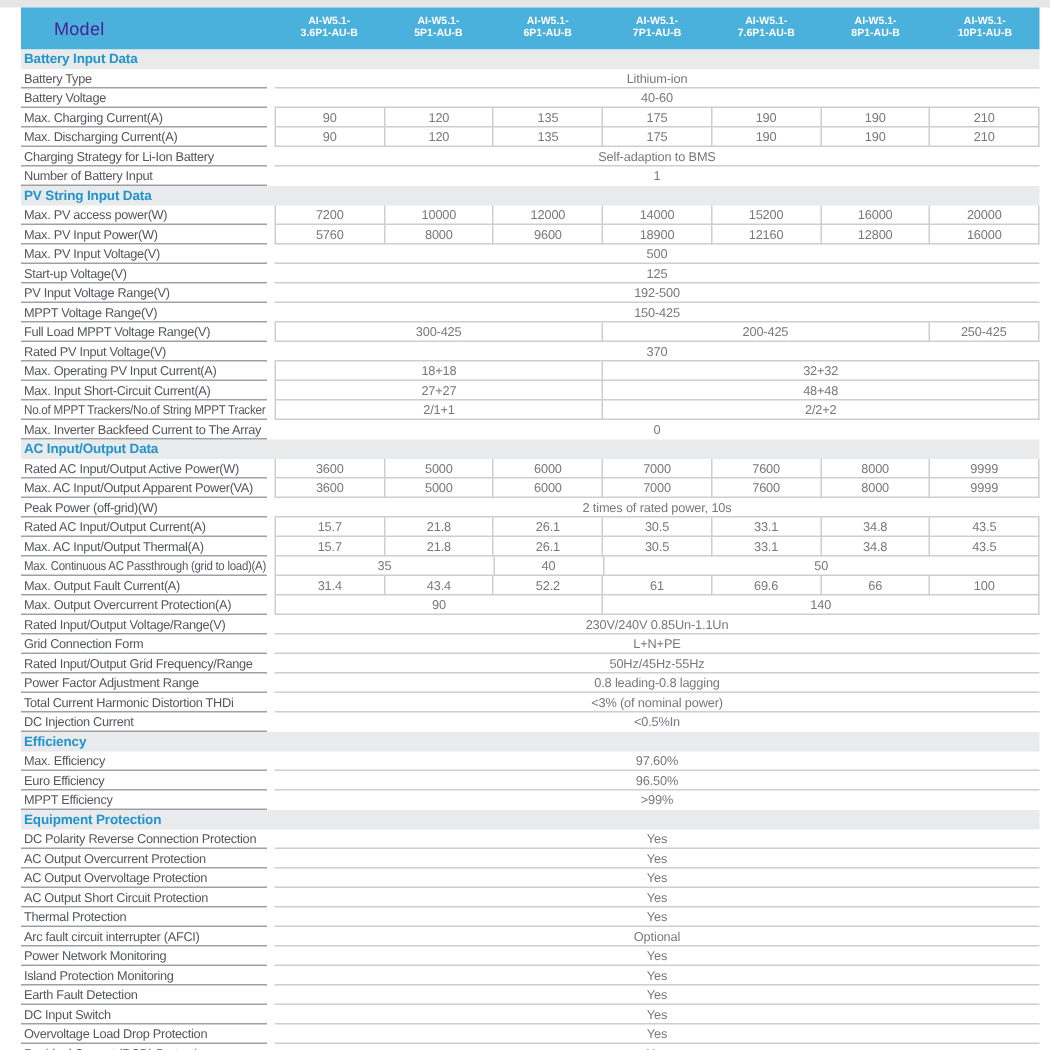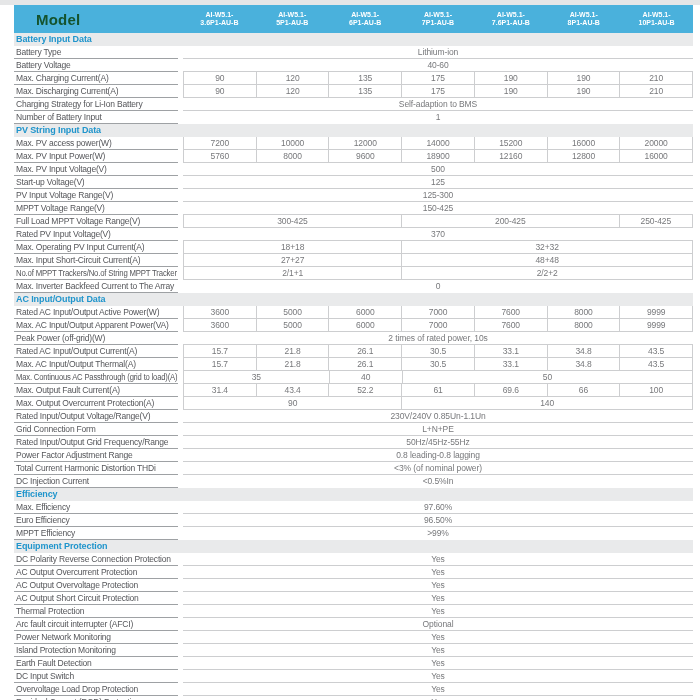--- a/index.html
+++ b/index.html
@@ -1,21 +1,21 @@
 <!DOCTYPE html>
 <html style="--header-bar: #4ab1dc; --section-title: #2095cc; --section-band: #e9eaeb; --top-strip: #e5e6e7; --label-text: #55565a; --value-text: #77787b; --label-line: #9ea1a4; --value-line: #cdced0;"><head>
 <meta charset="utf-8">
 <style>
   * { margin: 0; padding: 0; box-sizing: border-box; }
   html, body { width: 700px; height: 700px; overflow: hidden; background: #ffffff;
     font-family: "Liberation Sans", sans-serif; }
   .top-strip { height: 5px; width: 700px; background: var(--top-strip, #e5e6e7); }
   .content { margin-left: 14px; width: 679px; }
   .model-bar { height: 28px; background: var(--header-bar, #4ab1dc); display: flex; align-items: stretch; }
-  .model-label { width: 169px; color: #14532d; font-weight: bold; font-size: 15px;
+  .model-label { width: 169px; color: #4c1d95; font-weight: normal; font-size: 12px;
     padding-left: 22px; display: flex; align-items: center; letter-spacing: 0.2px; }
   .model-cols { flex: 1; display: flex; }
   .col-head { flex: 1; color: #ffffff; font-size: 7px; font-weight: bold; text-align: center;
     display: flex; flex-direction: column; justify-content: center; line-height: 8.5px; letter-spacing: 0; }
   .section-row { height: 13px; background: var(--section-band, #e9eaeb); color: var(--section-title, #2095cc);
     font-weight: bold; font-size: 9px; line-height: 13px; padding-left: 2px; letter-spacing: -0.1px; }
   .row { display: flex; height: 13px; }
   .label { width: 164px; margin-right: 5px; font-size: 8.5px; color: var(--label-text, #55565a);
     line-height: 12px; border-bottom: 1px solid var(--label-line, #9ea1a4);
     white-space: nowrap; padding-left: 2px; letter-spacing: -0.2px; }
@@ -150,21 +150,21 @@
         </div>
         <div class="row">
           <div class="label"><div class="txt">Start-up Voltage(V)</div></div>
           <div class="cells">
             <div class="cell" style="flex: 7 1 0%;">125</div>
           </div>
         </div>
         <div class="row">
           <div class="label"><div class="txt">PV Input Voltage Range(V)</div></div>
           <div class="cells">
-            <div class="cell" style="flex: 7 1 0%;">125-300</div>
+            <div class="cell" style="flex: 7 1 0%;">192-500</div>
           </div>
         </div>
         <div class="row">
           <div class="label"><div class="txt">MPPT Voltage Range(V)</div></div>
           <div class="cells">
             <div class="cell" style="flex: 7 1 0%;">150-425</div>
           </div>
         </div>
         <div class="row">
           <div class="label"><div class="txt">Full Load MPPT Voltage Range(V)</div></div>

